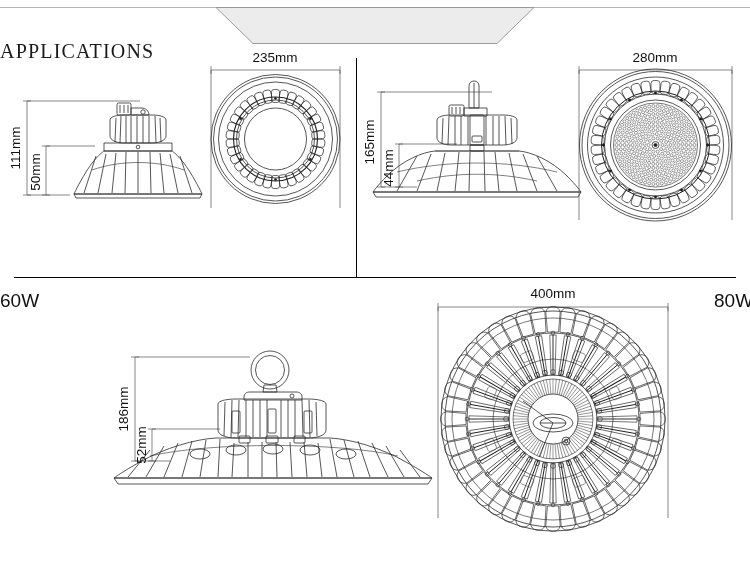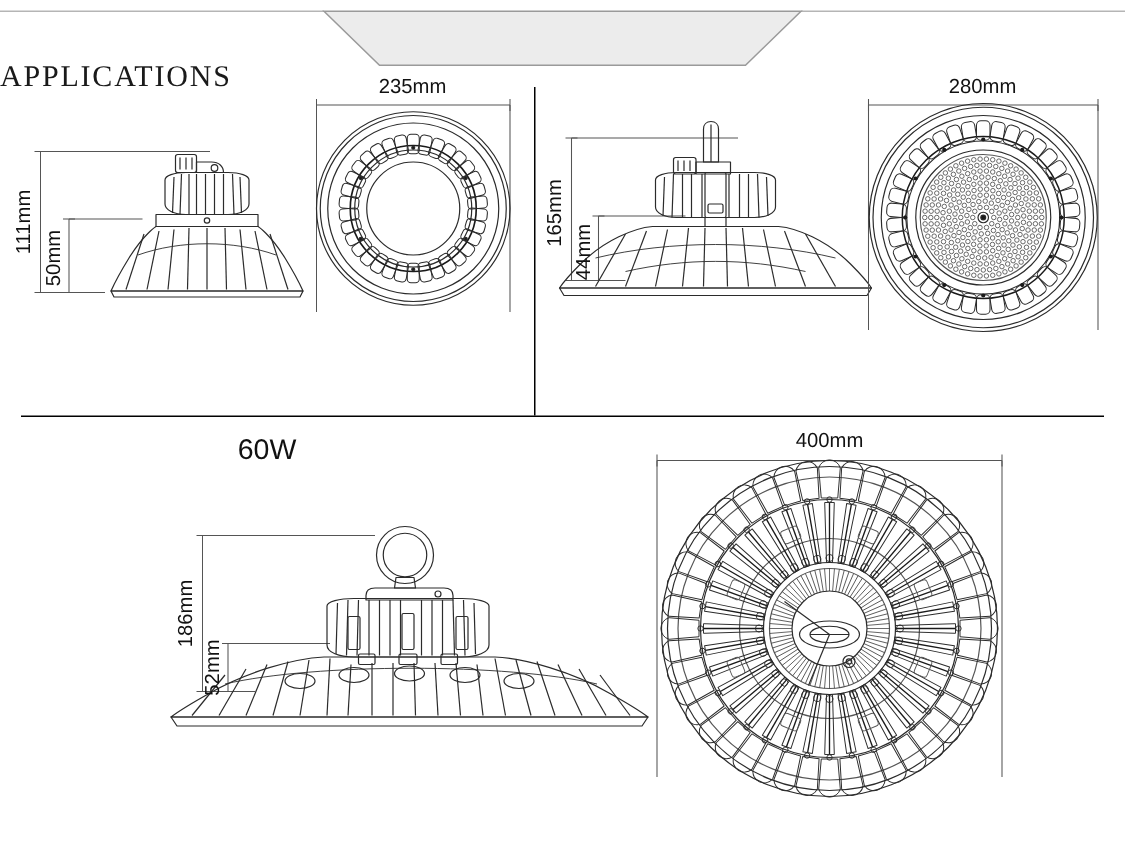--- a/index.html
+++ b/index.html
@@ -56,21 +56,21 @@
     height: 1px;
     background: #000;
   }
 
   
   .panel {
     position: absolute;
   }
   .panel-caption {
     position: absolute;
-    text-align: center;
+    text-align: left;
     font-size: 19px;
     color: #111;
     white-space: nowrap;
     font-family: "Liberation Sans", sans-serif;
   }
   #panel-60 { left: 0;   top: 48px;  width: 356px; height: 229px; }
   #panel-mid{ left: 357px; top: 48px; width: 393px; height: 229px; }
   #panel-big{ left: 0;   top: 278px; width: 750px; height: 296px; }
 
   #caption-60  { left: 0;   top: 242px; width: 356px; }

